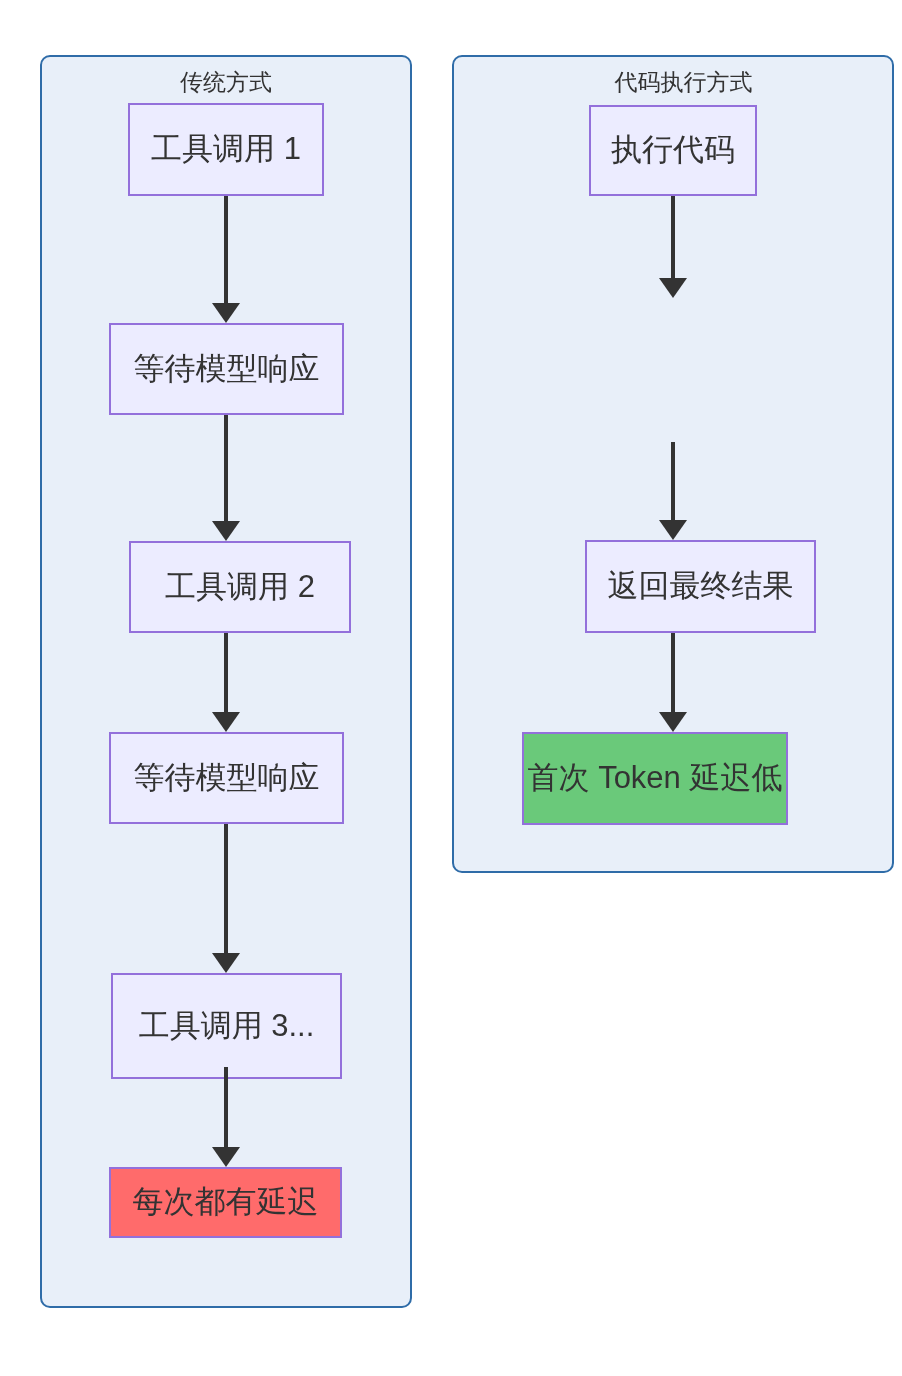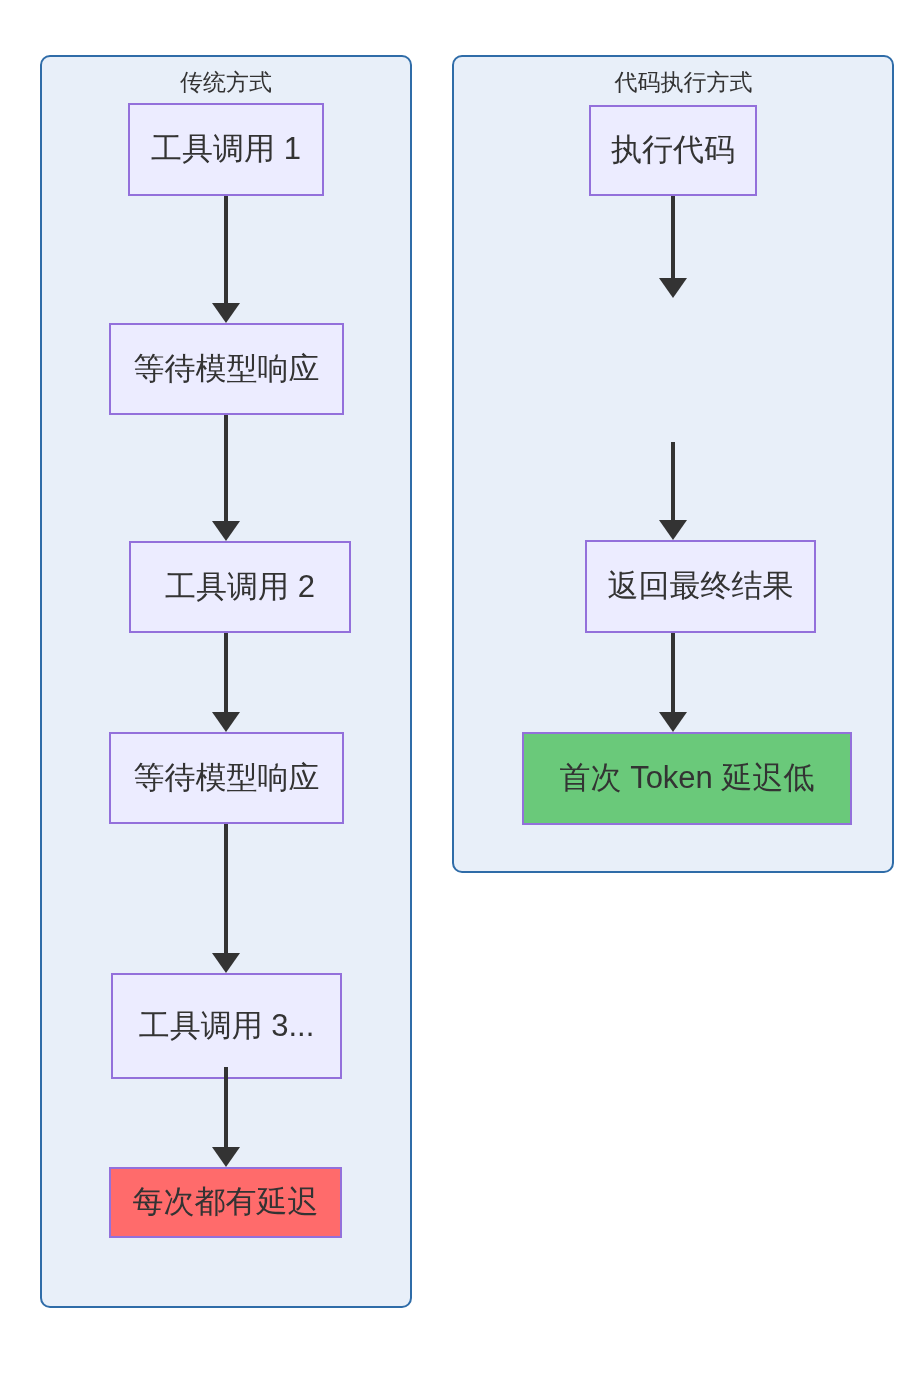--- a/index.html
+++ b/index.html
@@ -49,21 +49,21 @@
   #n-l1 { left: 128px; top: 103px;  width: 196px; height: 93px; }
   #n-l2 { left: 109px; top: 323px;  width: 235px; height: 92px; }
   #n-l3 { left: 129px; top: 541px;  width: 222px; height: 92px; }
   #n-l4 { left: 109px; top: 732px;  width: 235px; height: 92px; }
   #n-l5 { left: 111px; top: 973px;  width: 231px; height: 106px; }
   #n-l6 { left: 109px; top: 1167px; width: 233px; height: 71px; }
 
   #n-r1 { left: 589px; top: 105px; width: 168px; height: 91px; }
   #n-r2 { left: 556px; top: 298px; width: 231px; height: 144px; }
   #n-r3 { left: 557px; top: 540px; width: 231px; height: 93px; margin-left: 28px; }
-  #n-r4 { left: 522px; top: 732px; width: 330px; height: 93px; text-align: right; }
+  #n-r4 { left: 522px; top: 732px; width: 266px; height: 93px; text-align: right; }
 
   
   .arrow { position: absolute; width: 30px; }
   .arrow::before {
     content: ""; position: absolute;
     left: 50%; transform: translateX(-50%);
     top: 0; bottom: 14px; width: 4px;
     background: var(--arrow, #333333);
   }
   .arrow::after {

